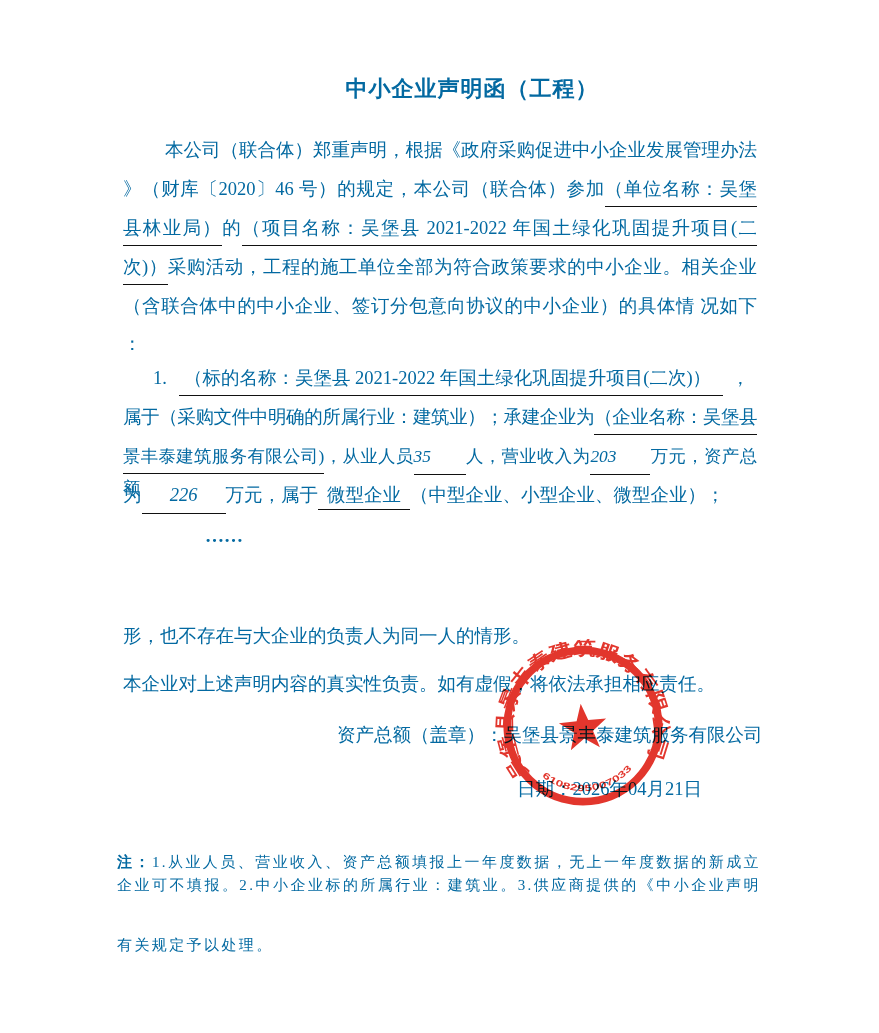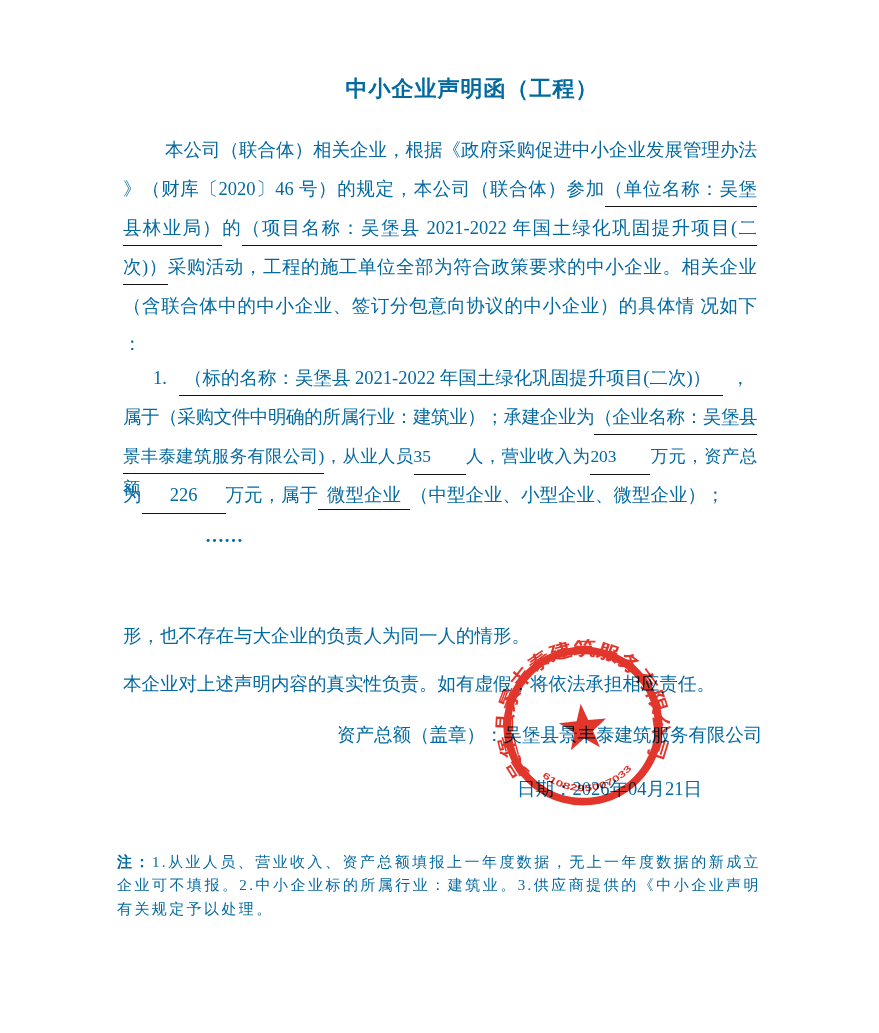--- a/index.html
+++ b/index.html
@@ -16,55 +16,55 @@
   }
   .line {
     position:absolute; left:123px; width:634px;
     font-size:18.5px; line-height:27px; white-space:nowrap;
   }
   .jl { text-align:justify; text-align-last:justify; white-space:normal; }
   .ind2 { text-indent:42px; }
   .u { border-bottom:1.6px solid #111; padding-bottom:7px; }
   .blank {
     display:inline-block; border-bottom:1.6px solid #111;
-    text-align:center; padding-bottom:4px; vertical-align:baseline;
+    text-align:center; padding-bottom:4px; vertical-align:baseline;font-style:italic;
   }
   .b35 { width:52px; } .b203 { width:60px; } .b226 { width:84px; }
   .utype { padding:0 9px 4px 9px; }
   .tight1 { letter-spacing:-0.6px; }
   .tight2 { font-size:17.4px; }
   .num { margin-right:12px; }
   .subject-u { padding-left:5px; padding-right:12px; }
   .comma { margin-left:8px; }
   .ellipsis { font-weight:bold; text-indent:82px; font-size:19px; }
   .p3first { text-indent:78px; }
   .signline { position:absolute; font-size:18.5px; white-space:nowrap; }
   .notes {
     position:absolute; left:117px; top:851px; width:644px;
     font-size:15px; line-height:23.4px; letter-spacing:2.4px;
   }
   .note-line { text-align:justify; text-align-last:justify; }
-  .note-last { text-align:center; text-align-last:left; }
+  .note-last { text-align:center; text-align-last:left;margin-top:36px; }
   .note-label { font-weight:bold; }
   .stamp {
     position:absolute; left:489px; top:640px; width:188px; height:172px;
     transform:rotate(-6deg);
     mix-blend-mode:multiply; opacity:0.92;
     pointer-events:none;
   }
   .stamp svg { width:100%; height:100%; }
 </style>
 </head>
 <body>
 
 <div class="page">
 
   <div class="title">中小企业声明函（工程）</div>
 
-  <div class="line jl ind2" style="top:137px"><span>本公司（联合体）相关企业，根据《政府采购促进中小企业发展管理办法</span></div>
+  <div class="line jl ind2" style="top:137px"><span>本公司（联合体）郑重声明，根据《政府采购促进中小企业发展管理办法</span></div>
 
   <div class="line jl" style="top:176px"><span>》（财库〔2020〕46 号）的规定，本公司（联合体）参加</span><span class="u">（单位名称：吴堡</span></div>
 
   <div class="line jl" style="top:215px"><span class="u">县林业局）</span><span>的</span><span class="u">（项目名称：吴堡县 2021-2022 年国土绿化巩固提升项目(二</span></div>
 
   <div class="line jl" style="top:293px"><span>（含联合体中的中小企业、签订分包意向协议的中小企业）的具体情 况如下</span></div>
 
   <div class="line jl" style="top:254px"><span class="u">次)）</span><span>采购活动，工程的施工单位全部为符合政策要求的中小企业。相关企业</span></div>
 
   <div class="line" style="top:331px"><span>：</span></div>

